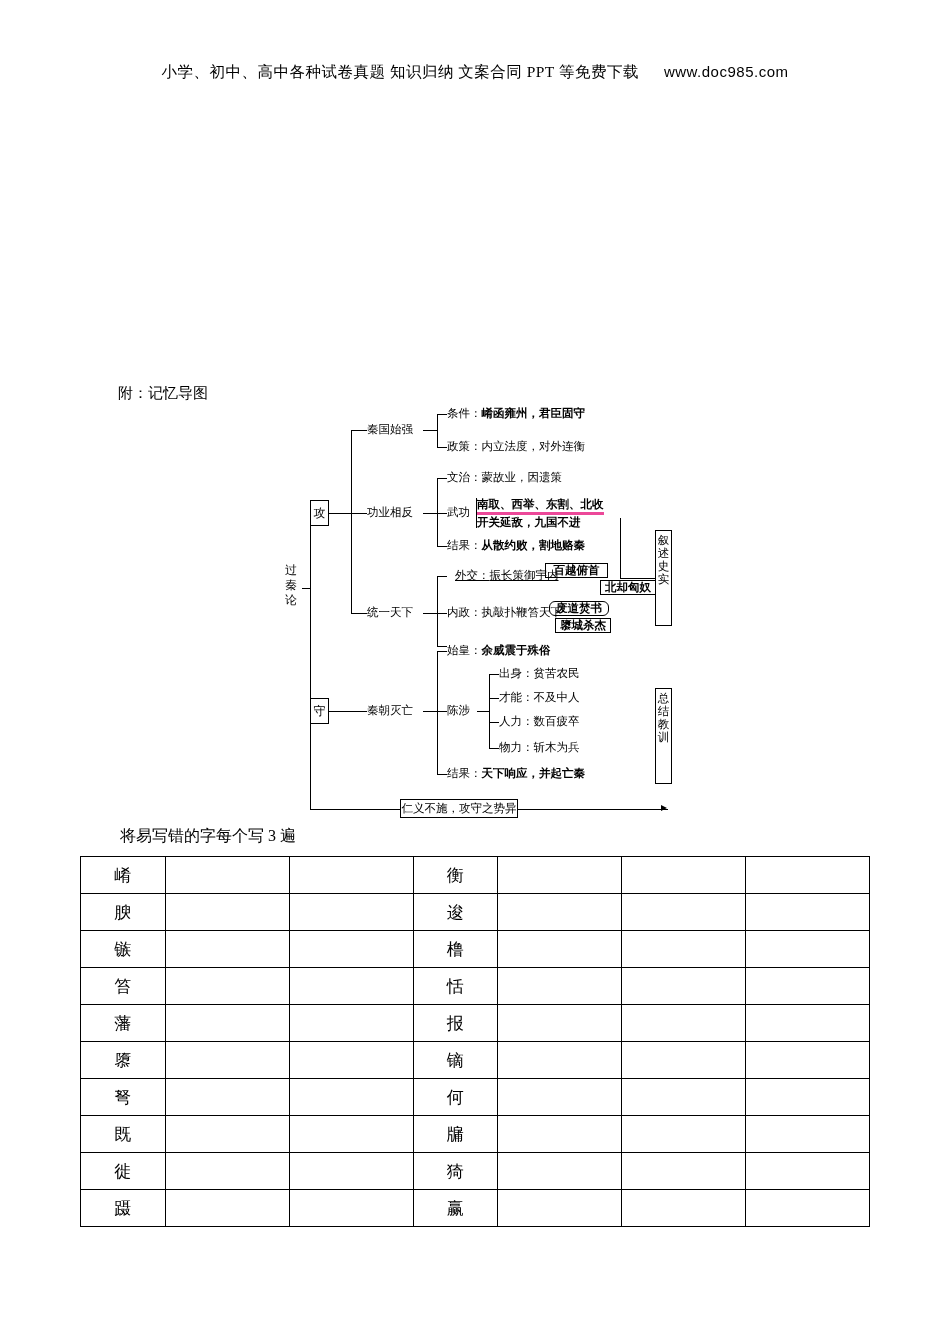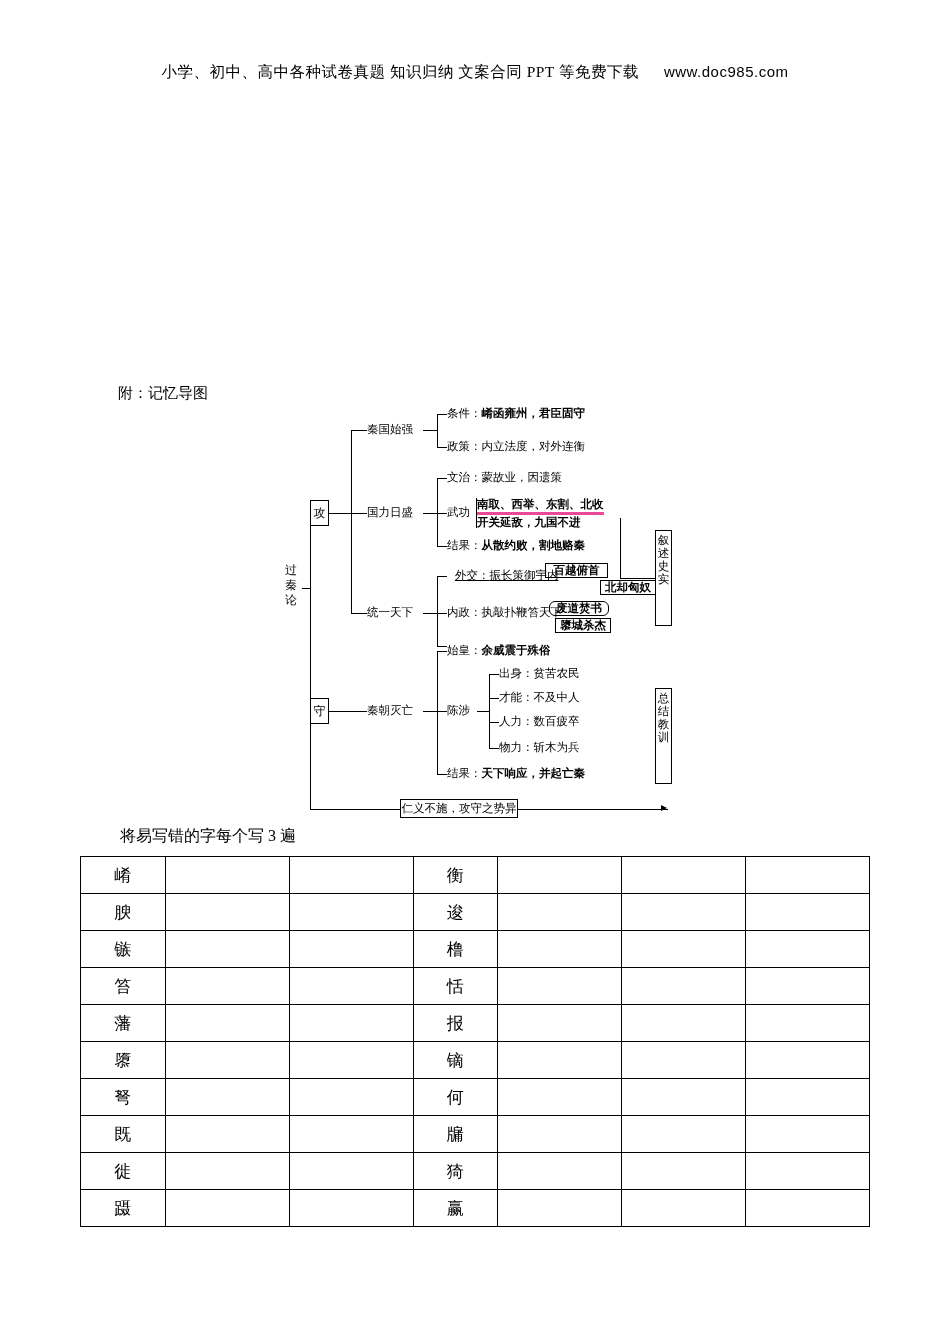--- a/index.html
+++ b/index.html
@@ -172,21 +172,21 @@
 
     <div class="mm-sq" style="left:55px; top:290px;">守</div>
 
     <div class="mm-line" style="left:74px; top:105px; width:22px; height:1px;"></div>
     <div class="mm-line" style="left:96px; top:22px; width:1px; height:183px;"></div>
     <div class="mm-line" style="left:96px; top:22px; width:16px; height:1px;"></div>
     <div class="mm-line" style="left:96px; top:105px; width:16px; height:1px;"></div>
     <div class="mm-line" style="left:96px; top:205px; width:16px; height:1px;"></div>
 
     <div class="mm-label" style="left:112px; top:15px;">秦国始强</div>
-    <div class="mm-label" style="left:112px; top:98px;">国力日盛</div>
+    <div class="mm-label" style="left:112px; top:98px;">功业相反</div>
     <div class="mm-label" style="left:112px; top:198px;">统一天下</div>
 
     <div class="mm-line" style="left:168px; top:22px; width:14px; height:1px;"></div>
     <div class="mm-line" style="left:182px; top:6px; width:1px; height:33px;"></div>
     <div class="mm-line" style="left:182px; top:6px; width:10px; height:1px;"></div>
     <div class="mm-line" style="left:182px; top:39px; width:10px; height:1px;"></div>
     <div class="mm-label" style="left:192px; top:-1px;"><span>条件：</span><span style="font-weight:bold">崤函雍州，君臣固守</span></div>
     <div class="mm-label" style="left:192px; top:32px;"><span>政策：</span><span>内立法度，对外连衡</span></div>
 
     <div class="mm-line" style="left:168px; top:105px; width:14px; height:1px;"></div>

